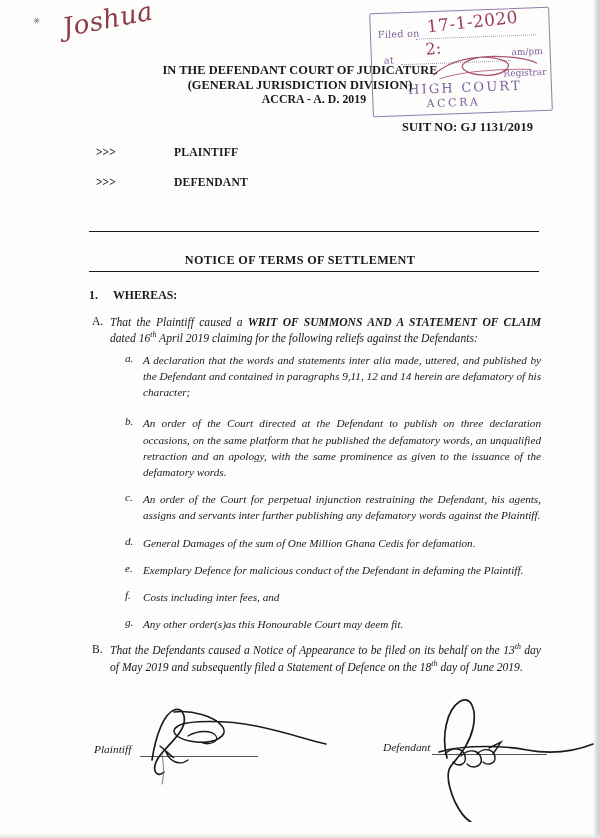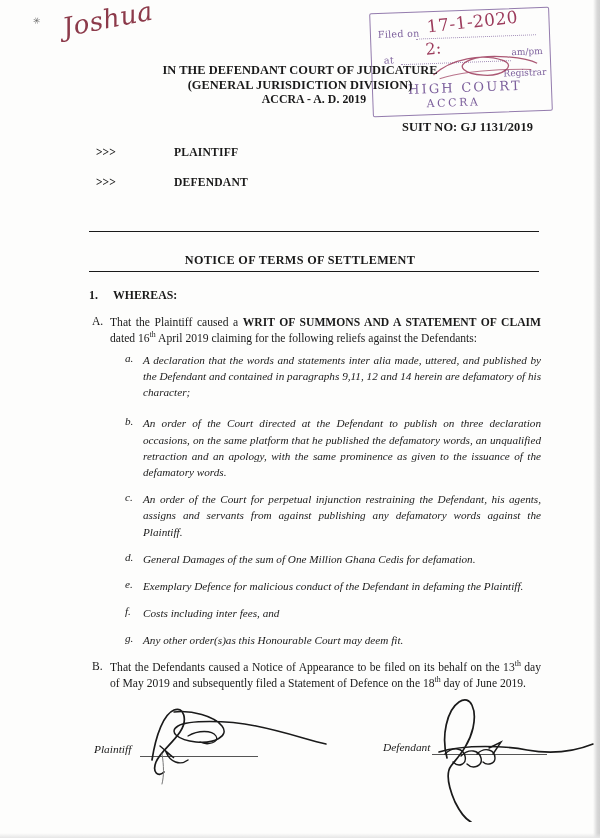--- a/index.html
+++ b/index.html
@@ -219,20 +219,21 @@
     width: 18px;
     flex: 0 0 18px;
     font-size: 11.6px;
     padding-left: 3px;
   }
   .clause-alpha > .ctext {
     flex: 1;
     font-size: 11.6px;
     line-height: 16.4px;
     text-align: justify;
+    font-style: italic;
   }
   .clause-alpha .ctext b { font-weight: bold; }
 
   .sub-list {
     margin-left: 36px;
     margin-top: 2px;
   }
   .sub-item {
     display: flex;
     margin-bottom: 11px;
@@ -345,21 +346,21 @@
         <span class="marker">a.</span>
         <span class="stext">A declaration that the words and statements inter alia made, uttered, and published by the Defendant and contained in paragraphs 9,11, 12 and 14 herein are defamatory of his character;</span>
       </div>
       <div class="gap-b"></div>
       <div class="sub-item">
         <span class="marker">b.</span>
         <span class="stext">An order of the Court directed at the Defendant to publish on three declaration occasions, on the same platform that he published the defamatory words, an unqualified retraction and an apology, with the same prominence as given to the issuance of the defamatory words.</span>
       </div>
       <div class="sub-item">
         <span class="marker">c.</span>
-        <span class="stext">An order of the Court for perpetual injunction restraining the Defendant, his agents, assigns and servants from against publishing any defamatory words against the Plaintiff.</span>
+        <span class="stext">An order of the Court for perpetual injunction restraining the Defendant, his agents, assigns and servants inter further publishing any defamatory words against the Plaintiff.</span>
       </div>
       <div class="sub-item">
         <span class="marker">d.</span>
         <span class="stext">General Damages of the sum of One Million Ghana Cedis for defamation.</span>
       </div>
       <div class="sub-item">
         <span class="marker">e.</span>
         <span class="stext">Exemplary Defence for malicious conduct of the Defendant in defaming the Plaintiff.</span>
       </div>
       <div class="sub-item">

